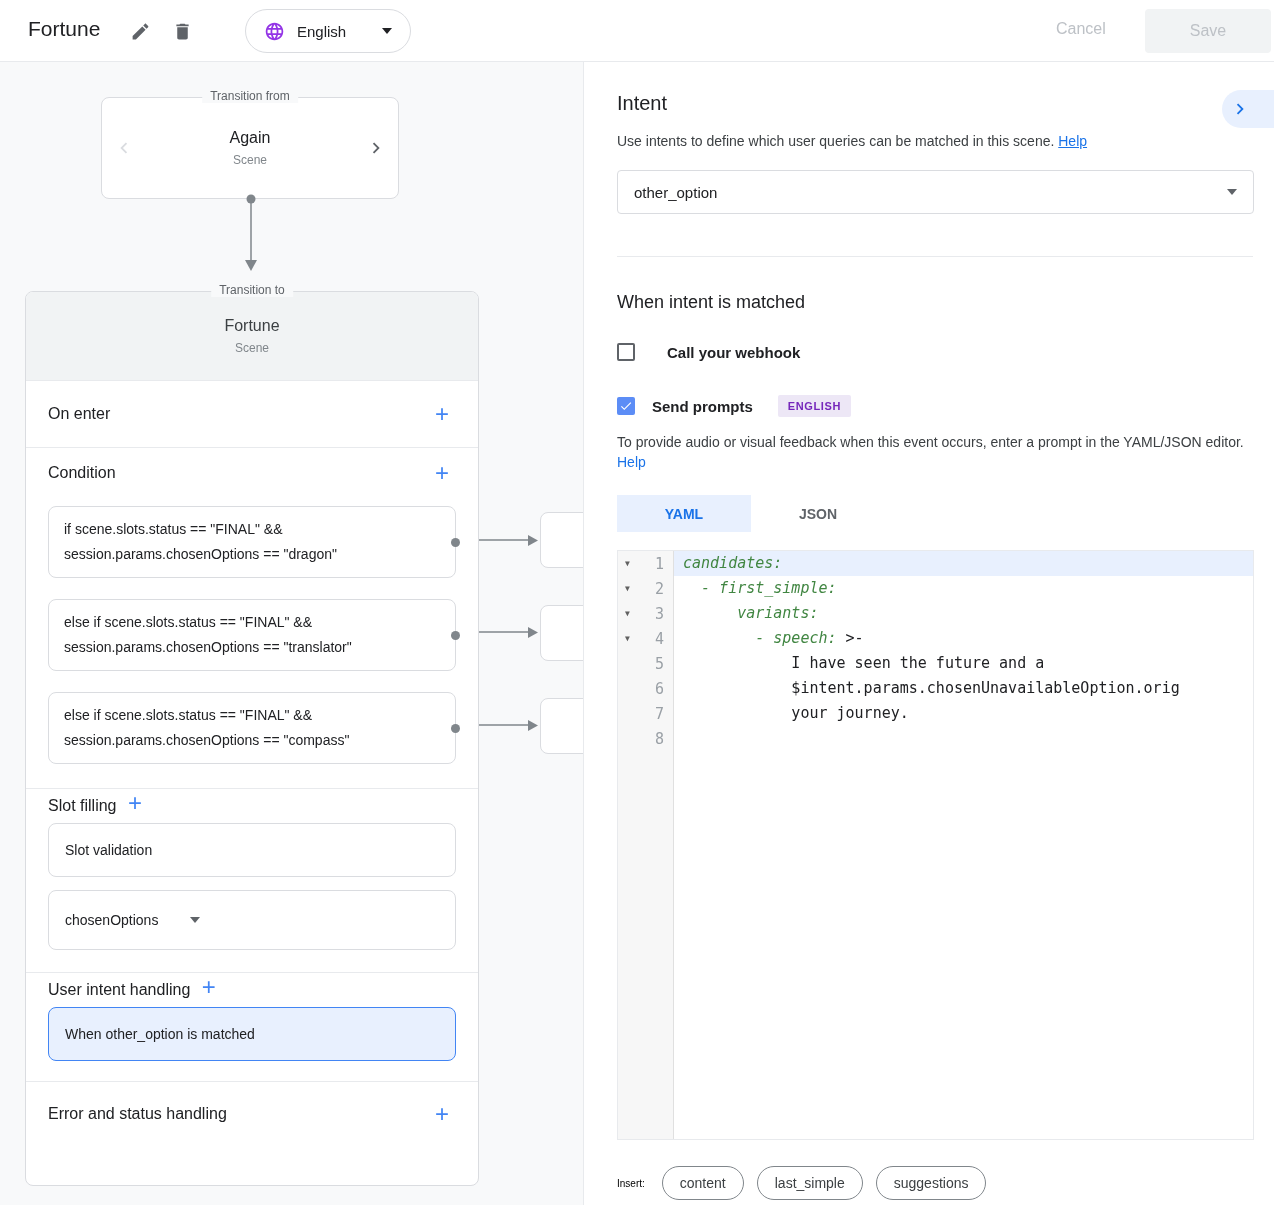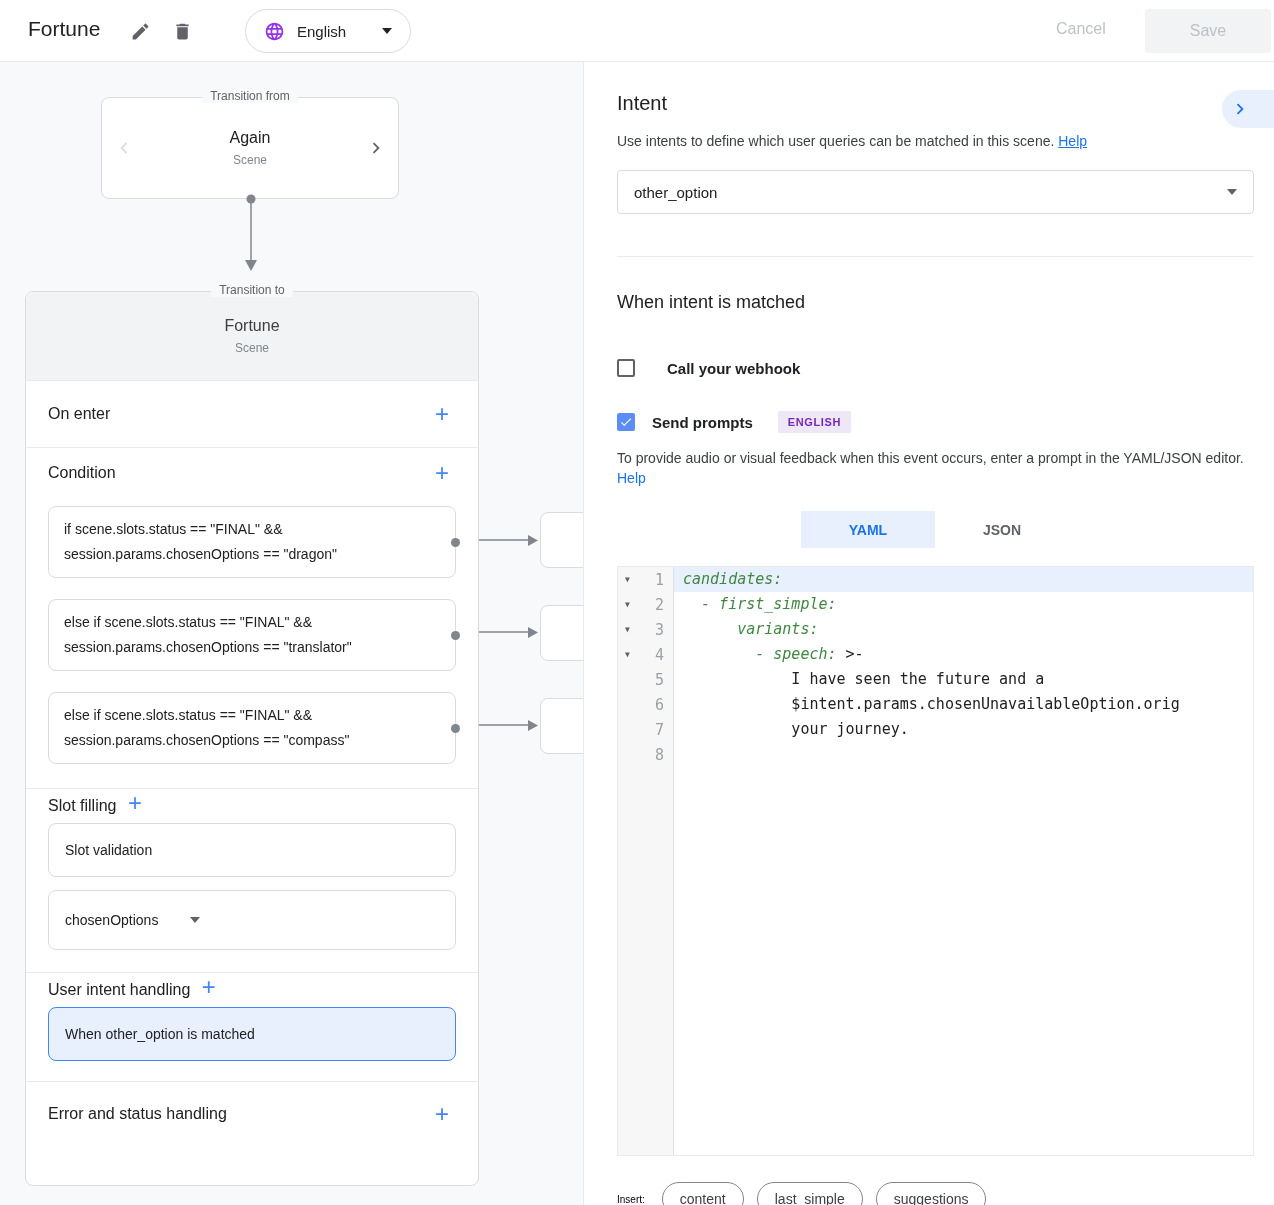--- a/index.html
+++ b/index.html
@@ -67,31 +67,31 @@
   .rp-title { font-size:20px; font-weight:400; color:#202124; }
   .collapse-btn { position:absolute; right:-21px; top:28px; width:52px; height:38px; background:#e8f0fe; border-radius:19px 0 0 19px; display:flex; align-items:center; padding-left:7px; }
   .collapse-btn svg { width:22px; height:22px; fill:#1a73e8; }
   .rp-desc { margin-top:18px; font-size:14px; color:#3c4043; }
   a.help-link { color:#1a73e8; text-decoration:underline; cursor:pointer; }
   a.help-plain { color:#1a73e8; text-decoration:none; cursor:pointer; }
   .intent-select { margin-top:21px; width:637px; height:44px; border:1px solid #dadce0; border-radius:4px; display:flex; align-items:center; justify-content:space-between; padding:0 16px; font-size:15px; color:#202124; background:#fff; }
 
   .matched-h { margin-top:35px; font-size:18px; font-weight:400; color:#202124; }
   .check-row { display:flex; align-items:center; gap:17px; }
-  .row-webhook { margin-top:46px;gap:32px; }
+  .row-webhook { margin-top:30px;gap:32px; }
   .row-send { margin-top:34px; }
   .cbox { width:18px; height:18px; flex:none; border-radius:2px; }
   .cbox-off { border:2px solid #5f6368; background:#fff; }
   .cbox-on { background:#5c8df6; display:flex; align-items:center; justify-content:center; }
   .cbox-on svg { width:14px; height:14px; fill:#fff; }
   .check-label { font-size:15px; font-weight:700; color:#202124; }
   .lang-badge { margin-left:8px; background:#ede7f6; color:#7627bb; font-size:11px; font-weight:700; letter-spacing:.6px; padding:5px 10px; border-radius:2px; }
   .prompt-hint { margin-top:15px; width:648px; font-size:14px; line-height:20px; color:#3c4043; }
 
-  .tabs { margin-top:23px; display:flex;justify-content:center; }
+  .tabs { margin-top:23px; display:flex; }
   .tab { width:134px; height:37px; display:flex; align-items:center; justify-content:center; font-size:14px; font-weight:600; }
   .tab-active { background:#e8f0fe; color:#1a73e8; }
   .tab-idle { color:#5f6368; }
 
   .editor { margin-top:18px; width:637px; height:590px; border:1px solid #e8eaed; display:flex; flex-direction:column; overflow:hidden; font-family:"DejaVu Sans Mono","Liberation Mono",monospace; }
   .ed-row { display:flex; height:25px; flex:none; }
   .ed-fill { flex:1; display:flex; }
   .gutter-cell { width:56px; flex:none; background:#f7f7f7; border-right:1px solid #e0e0e0; display:flex; align-items:center; justify-content:flex-end; padding-right:9px; font-size:15px; color:#9aa0a6; position:relative; }
   .fold { position:absolute; left:7px; font-size:8px; color:#616161; cursor:pointer; }
   .code-cell { flex:1; padding-left:9px; font-size:15px; line-height:25px; color:#202124; white-space:pre; overflow:hidden; }

